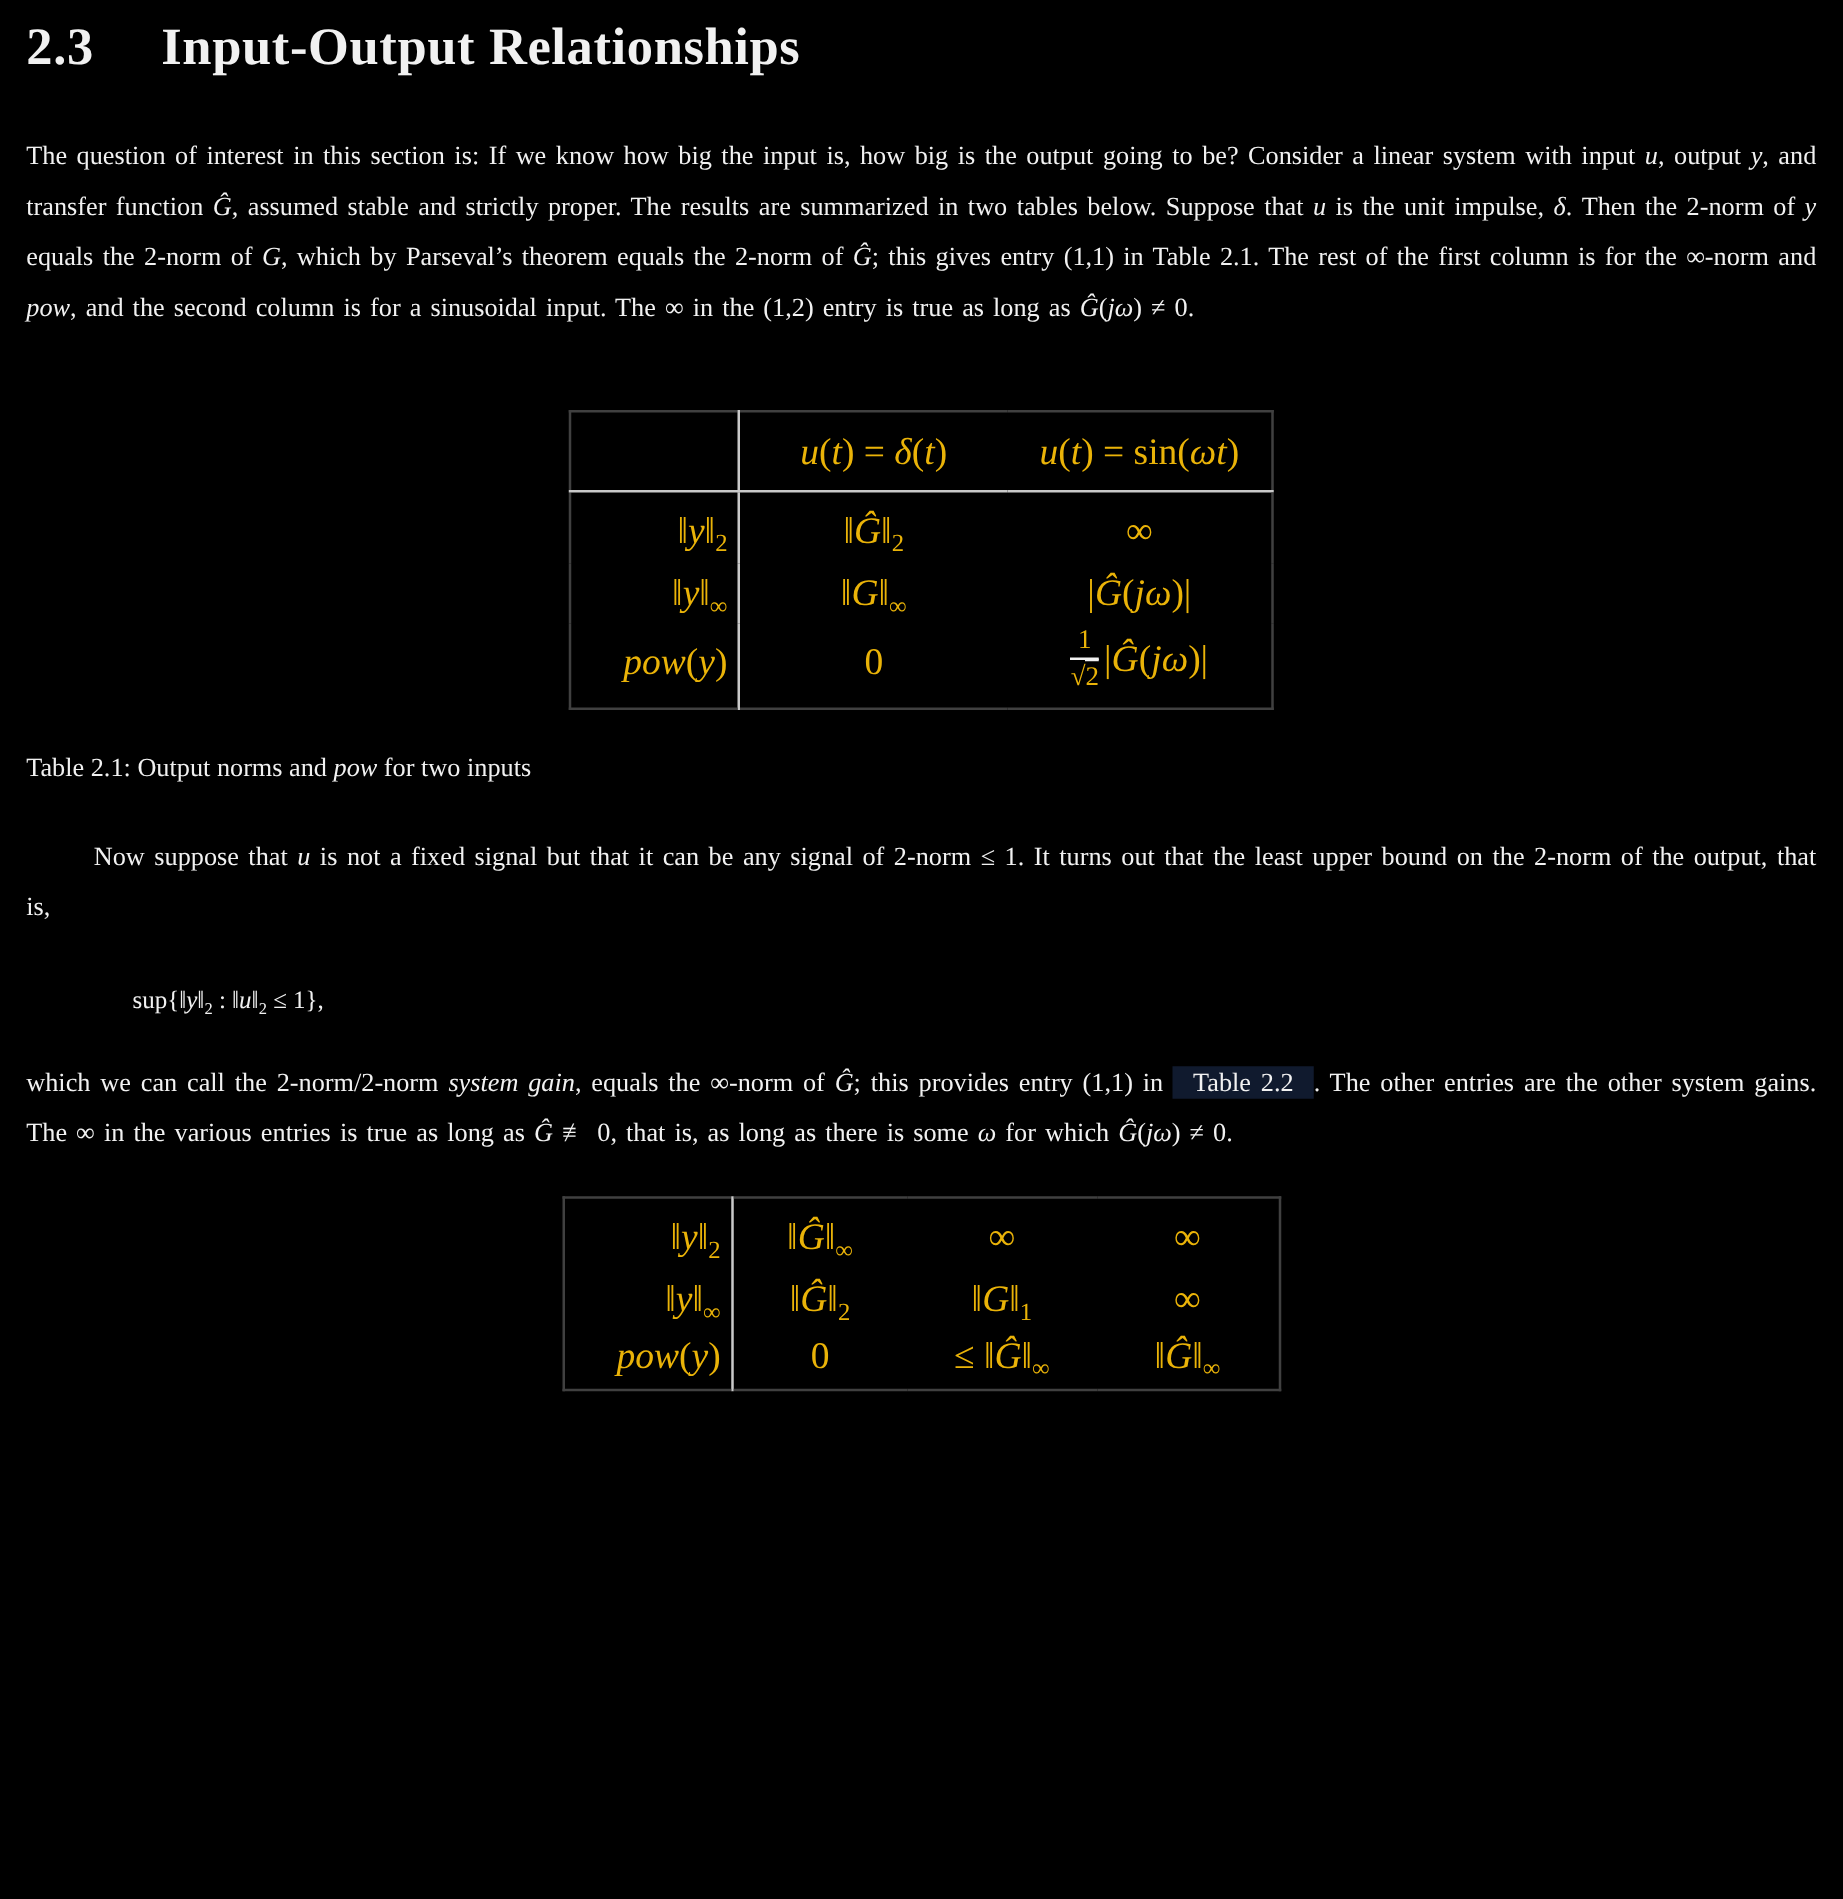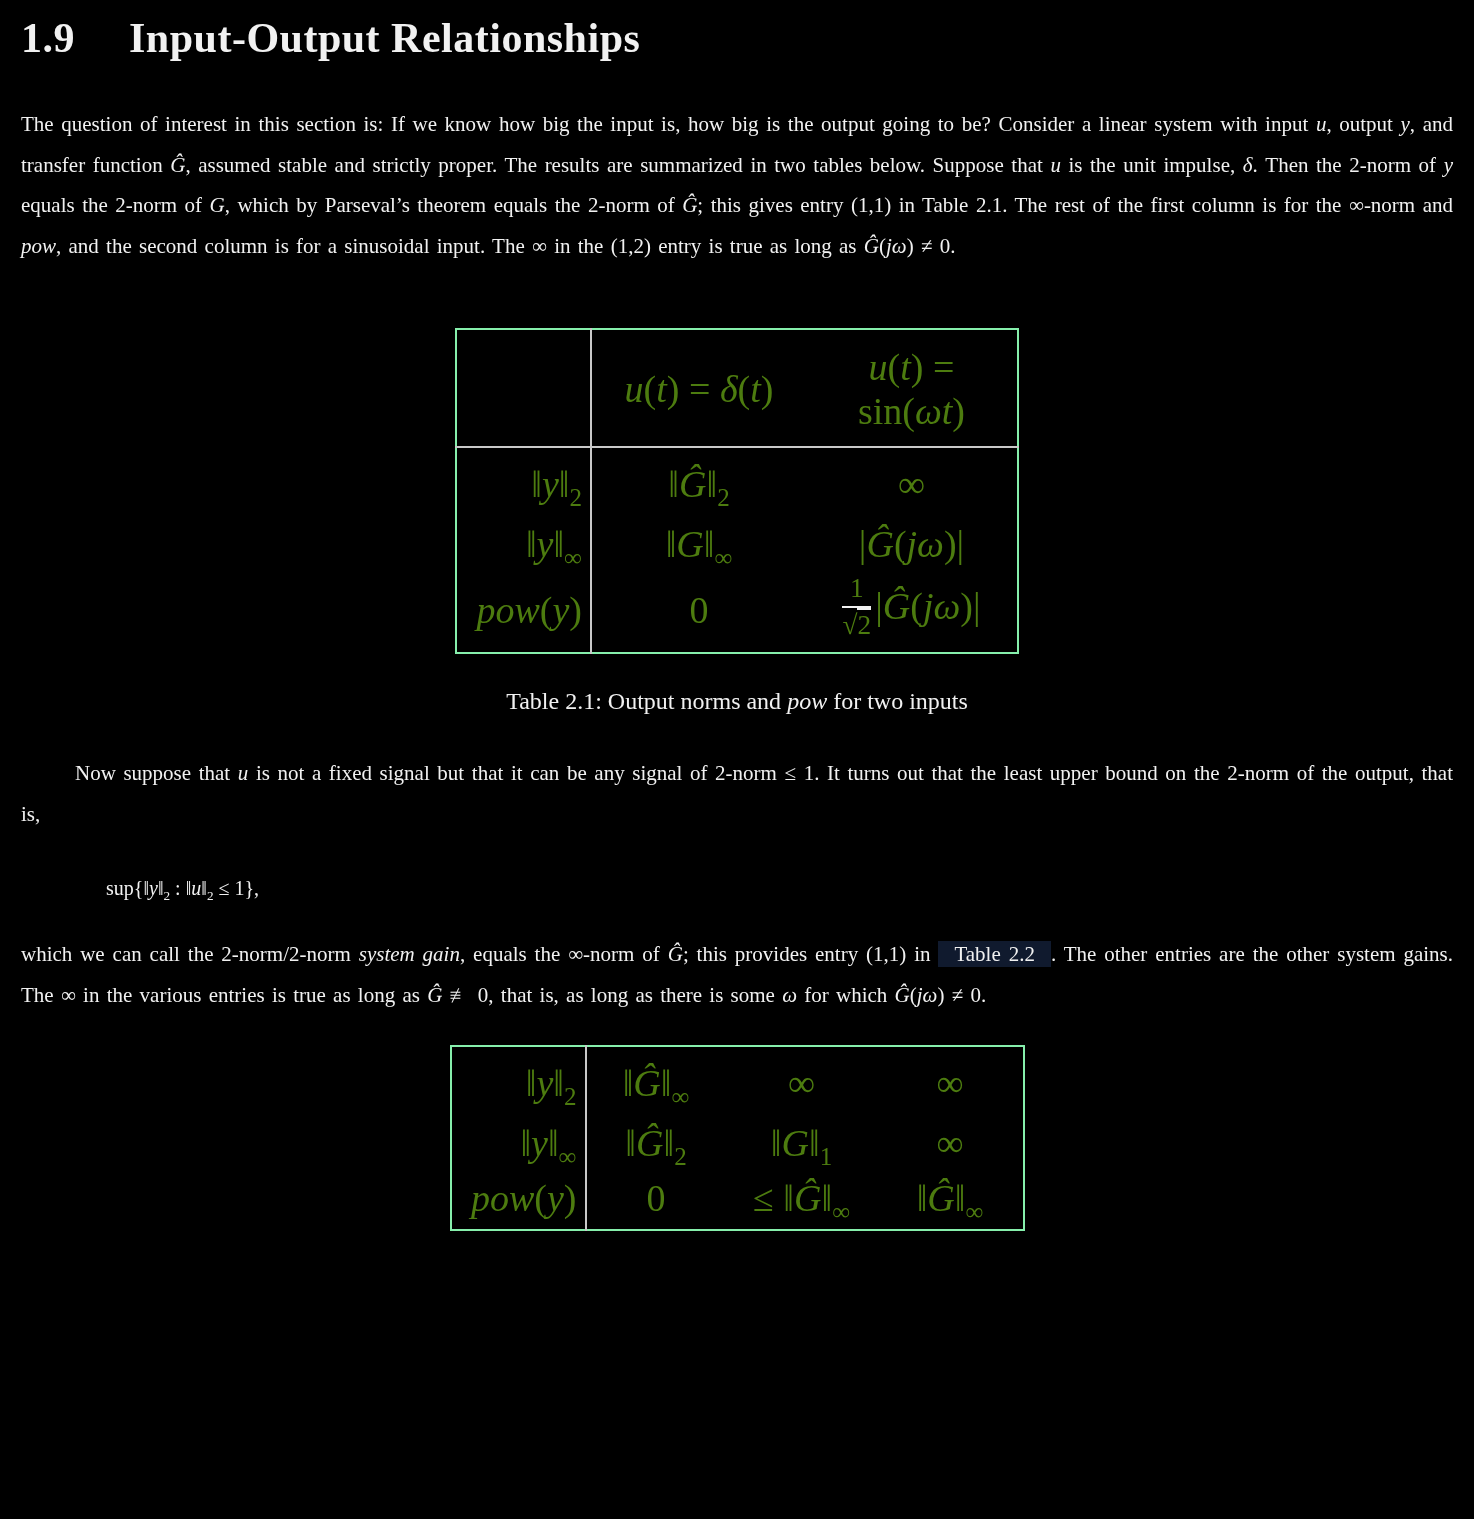--- a/index.html
+++ b/index.html
@@ -39,23 +39,23 @@
     margin: 32px 0 0 85px;
   }
   sub { font-size: 0.66em; line-height: 0; }
   .tablelink { background: #101a2e; padding: 1px 16px; }
 
   .tablewrap { display: flex; justify-content: center; }
   .tw1 { margin-top: 62px; }
   .tw2 { margin-top: 30px; }
   table.mtable {
     border-collapse: collapse;
-    border: 2px solid #86efac;
-    font-size: 38px;
-    color: #4d7c0f;
+    border: 2px solid #404040;
+    font-size: 30px;
+    color: #eab308;
   }
   table.mtable td { text-align: center; vertical-align: middle; }
   table.mtable tr.header-row td { border-bottom: 2px solid #c9c9c9; }
   table.mtable td.rowlabel {
     border-right: 2px solid #c9c9c9;
     text-align: right;
     padding-left: 17px !important;
   }
   
   .t1 col.c-label { width: 135px; }
@@ -65,22 +65,22 @@
   .t2 col.c-d1 { width: 140px; }
   .t2 col.c-d2 { width: 152px; }
   .t2 col.c-d3 { width: 146px; }
   
   .mtable tr.header-row td { padding: 15px 8px 13px 8px; }
   .mtable tr.r0 td { padding: 14px 8px 9px 8px; }
   .mtable tr.r1 td { padding: 7px 8px 7px 8px; }
   .mtable tr.r2 td { padding: 4px 8px 9px 8px; }
 
   .caption {
-    font-size: 24px;
-    text-align: center;
+    font-size: 21px;
+    text-align: left;
     margin-top: 34px;
   }
   .cap2 { margin-top: 32px; }
 
   
   .frac {
     display: inline-block;
     vertical-align: middle;
     text-align: center;
     margin-right: 4px;
@@ -100,21 +100,21 @@
     padding-top: 2px;
   }
   .vin { border-top: 2px solid #f1f1f1; }
 </style>
 </head>
 <body>
 
 <div class="page">
 
   <div class="heading">
-    <span class="secnum">1.9</span><span class="sectitle">Input-Output Relationships</span>
+    <span class="secnum">2.3</span><span class="sectitle">Input-Output Relationships</span>
   </div>
 
   <p class="bodytext p1">The question of interest in this section is: If we know how big the input is, how big is the output going to be? Consider a linear system with input <i>u</i>, output <i>y</i>, and transfer function <i>Ĝ</i>, assumed stable and strictly proper. The results are summarized in two tables below. Suppose that <i>u</i> is the unit impulse, <i>δ</i>. Then the 2-norm of <i>y</i> equals the 2-norm of <i>G</i>, which by Parseval’s theorem equals the 2-norm of <i>Ĝ</i>; this gives entry (1,1) in Table 2.1. The rest of the first column is for the ∞-norm and <i>pow</i>, and the second column is for a sinusoidal input. The ∞ in the (1,2) entry is true as long as <i>Ĝ</i>(<i>jω</i>) ≠ 0.</p>
 
   <div class="tablewrap tw1">
     <table class="mtable t1">
       <colgroup>
           <col class="c-label">
           <col class="c-d1">
           <col class="c-d2">

